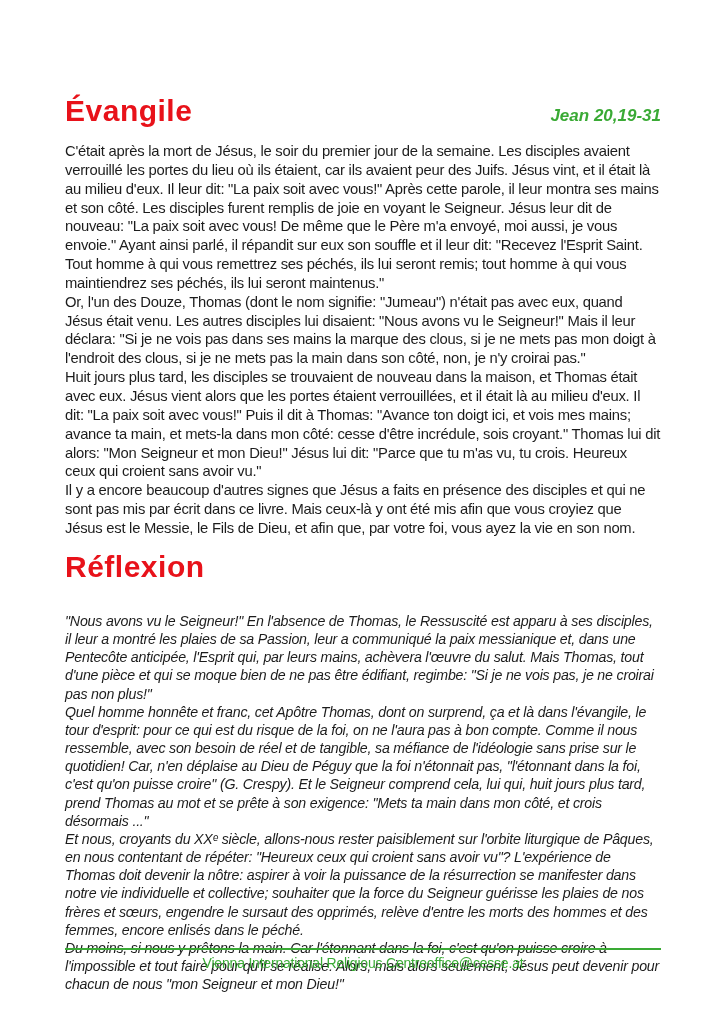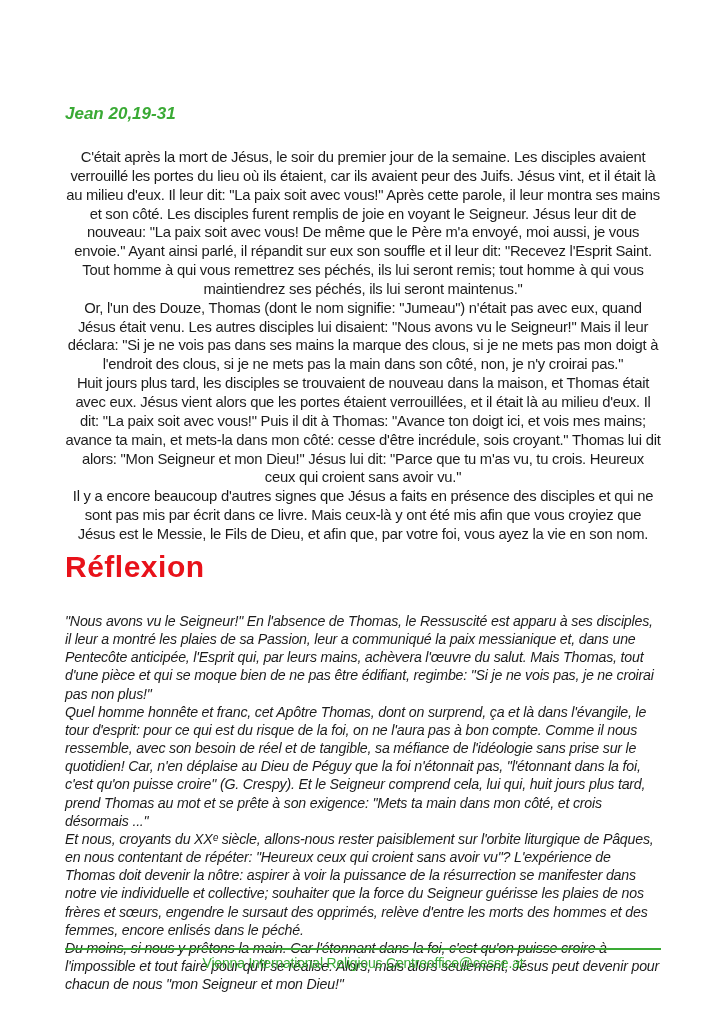--- a/index.html
+++ b/index.html
@@ -50,21 +50,21 @@
     letter-spacing: -0.25px;
     color: #1c1c1c;
   }
   .bodytext.italic p {
     font-style: italic;
     font-size: 14.2px;
     line-height: 18.15px;
     letter-spacing: -0.2px;
   }
   #evangile-head { top: 96px; }
-  #evangile-body { top: 148px; text-align: center; }
+  #evangile-body { top: 142px; }
   #reflexion-head { top: 552px; }
   #reflexion-body { top: 612px; }
   
   .footer {
     position: absolute;
     left: 65px;
     width: 596px;
     top: 948px;
   }
   .footer-rule {
@@ -80,20 +80,21 @@
     color: var(--green, #3aaa35);
     letter-spacing: -0.2px;
   }
 </style>
 </head>
 <body>
 
 <div class="page">
 
   <div class="content section-head" id="evangile-head">
+    <h1 class="section-title">Évangile</h1>
     <span class="reference">Jean 20,19-31</span>
   </div>
 
   <div class="content bodytext" id="evangile-body">
     <p>C'était après la mort de Jésus, le soir du premier jour de la semaine. Les disciples avaient verrouillé les portes du lieu où ils étaient, car ils avaient peur des Juifs. Jésus vint, et il était là au milieu d'eux. Il leur dit: "La paix soit avec vous!" Après cette parole, il leur montra ses mains et son côté. Les disciples furent remplis de joie en voyant le Seigneur. Jésus leur dit de nouveau: "La paix soit avec vous! De même que le Père m'a envoyé, moi aussi, je vous envoie." Ayant ainsi parlé, il répandit sur eux son souffle et il leur dit: "Recevez l'Esprit Saint. Tout homme à qui vous remettrez ses péchés, ils lui seront remis; tout homme à qui vous maintiendrez ses péchés, ils lui seront maintenus."</p>
     <p>Or, l'un des Douze, Thomas (dont le nom signifie: "Jumeau") n'était pas avec eux, quand Jésus était venu. Les autres disciples lui disaient: "Nous avons vu le Seigneur!" Mais il leur déclara: "Si je ne vois pas dans ses mains la marque des clous, si je ne mets pas mon doigt à l'endroit des clous, si je ne mets pas la main dans son côté, non, je n'y croirai pas."</p>
     <p>Huit jours plus tard, les disciples se trouvaient de nouveau dans la maison, et Thomas était avec eux. Jésus vient alors que les portes étaient verrouillées, et il était là au milieu d'eux. Il dit: "La paix soit avec vous!" Puis il dit à Thomas: "Avance ton doigt ici, et vois mes mains; avance ta main, et mets-la dans mon côté: cesse d'être incrédule, sois croyant." Thomas lui dit alors: "Mon Seigneur et mon Dieu!" Jésus lui dit: "Parce que tu m'as vu, tu crois. Heureux ceux qui croient sans avoir vu."</p>
     <p>Il y a encore beaucoup d'autres signes que Jésus a faits en présence des disciples et qui ne sont pas mis par écrit dans ce livre. Mais ceux-là y ont été mis afin que vous croyiez que Jésus est le Messie, le Fils de Dieu, et afin que, par votre foi, vous ayez la vie en son nom.</p>
   </div>
 

